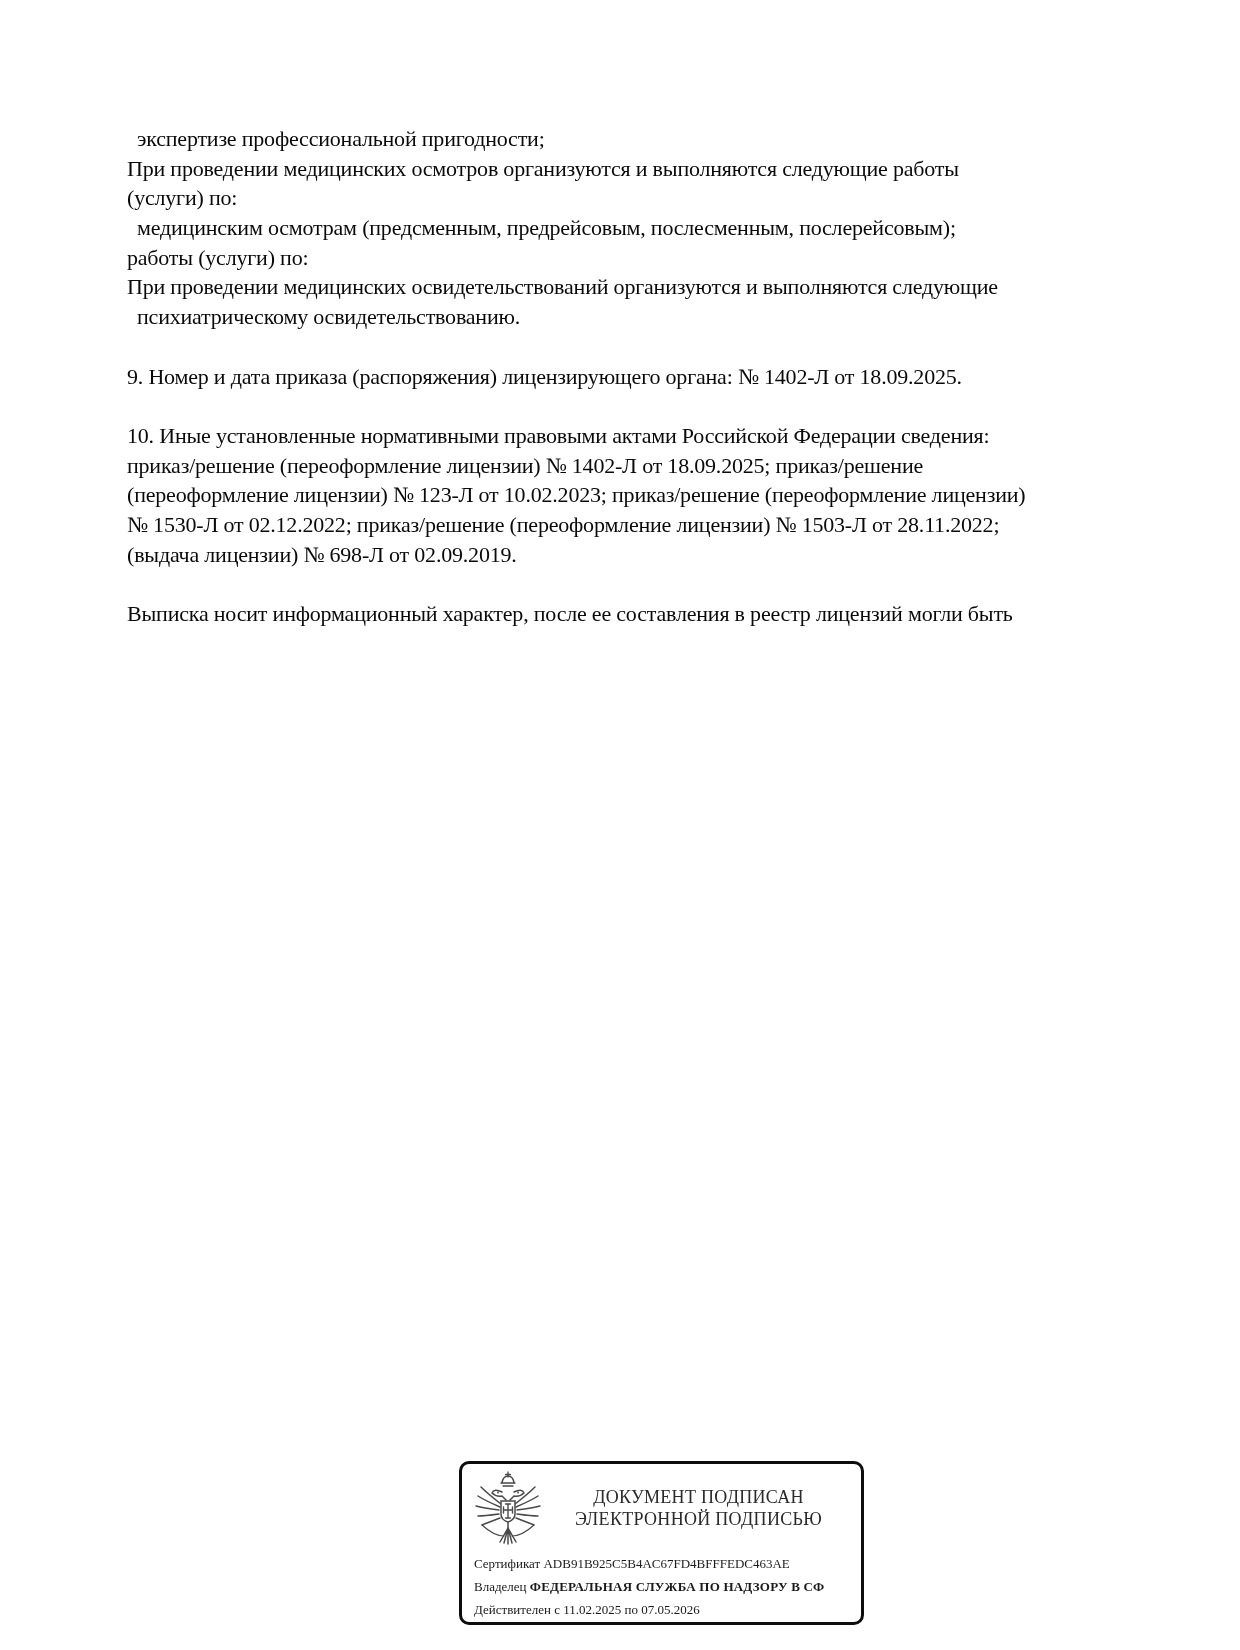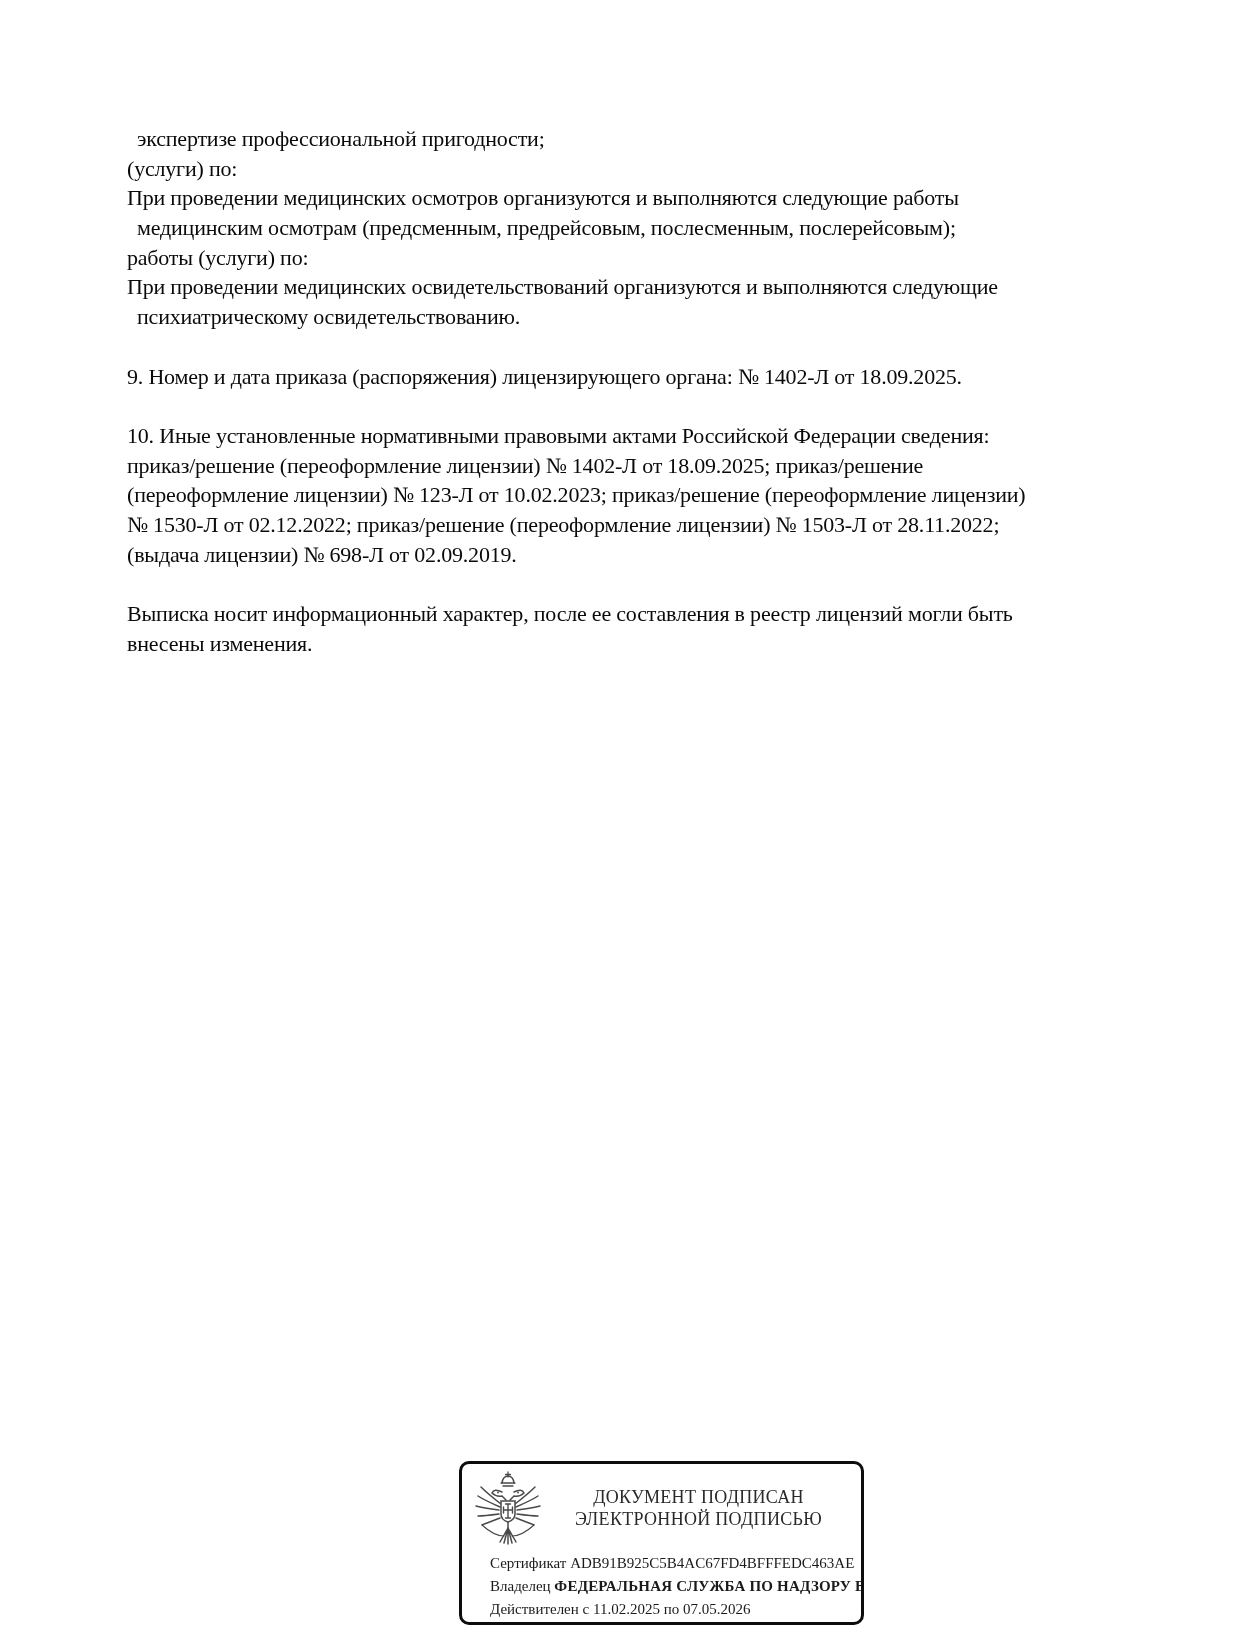--- a/index.html
+++ b/index.html
@@ -52,51 +52,50 @@
   .emblem { width: 68px; height: 78px; flex: none; margin-top: 2px; }
   .stamp-title {
     flex: 1;
     text-align: center;
     font-size: 18px;
     line-height: 22px;
     letter-spacing: 0.3px;
     color: #2a2a2a;
   }
   .stamp-info {
-    padding: 4px 0 0 28px;
-    font-size: 15px;
+    padding: 4px 0 0 12px;
+    font-size: 13px;
     line-height: 23px;
     white-space: nowrap;
   }
   .owner-value { font-weight: bold; letter-spacing: 0.2px; }
 </style>
 </head>
 <body>
 
 <div class="page">
 
   <div class="doc-text">
     <div class="line indent">экспертизе профессиональной пригодности;</div>
+    <div class="line">При проведении медицинских осмотров организуются и выполняются следующие работы</div>
     <div class="line">(услуги) по:</div>
-    <div class="line">При проведении медицинских осмотров организуются и выполняются следующие работы</div>
     <div class="line indent">медицинским осмотрам (предсменным, предрейсовым, послесменным, послерейсовым);</div>
     <div class="line">работы (услуги) по:</div>
     <div class="line">При проведении медицинских освидетельствований организуются и выполняются следующие</div>
     <div class="line indent">психиатрическому освидетельствованию.</div>
     <div class="line"></div>
     <div class="line">9. Номер и дата приказа (распоряжения) лицензирующего органа: № 1402-Л от 18.09.2025.</div>
     <div class="line"></div>
     <div class="line">10. Иные установленные нормативными правовыми актами Российской Федерации сведения:</div>
     <div class="line">приказ/решение (переоформление лицензии) № 1402-Л от 18.09.2025; приказ/решение</div>
     <div class="line">(переоформление лицензии) № 123-Л от 10.02.2023; приказ/решение (переоформление лицензии)</div>
     <div class="line">№ 1530-Л от 02.12.2022; приказ/решение (переоформление лицензии) № 1503-Л от 28.11.2022;</div>
     <div class="line">(выдача лицензии) № 698-Л от 02.09.2019.</div>
     <div class="line"></div>
     <div class="line">Выписка носит информационный характер, после ее составления в реестр лицензий могли быть</div>
-    <div class="line">внесены изменения.</div>
   </div>
 
   <div class="stamp">
     <div class="stamp-top">
       <span class="emblem">
         <svg viewBox="0 0 68 78" width="68" height="78" fill="none" stroke="#4a4a4a" stroke-width="1.5" stroke-linecap="round">
 
           <path d="M34 2 v5 M31.5 4.5 h5" stroke-width="1.3"></path>
           <path d="M28 13 q1 -7 6 -7 q5 0 6 7"></path>
           <path d="M27 13 h14 M29 16 h10" stroke-width="1.3"></path>

